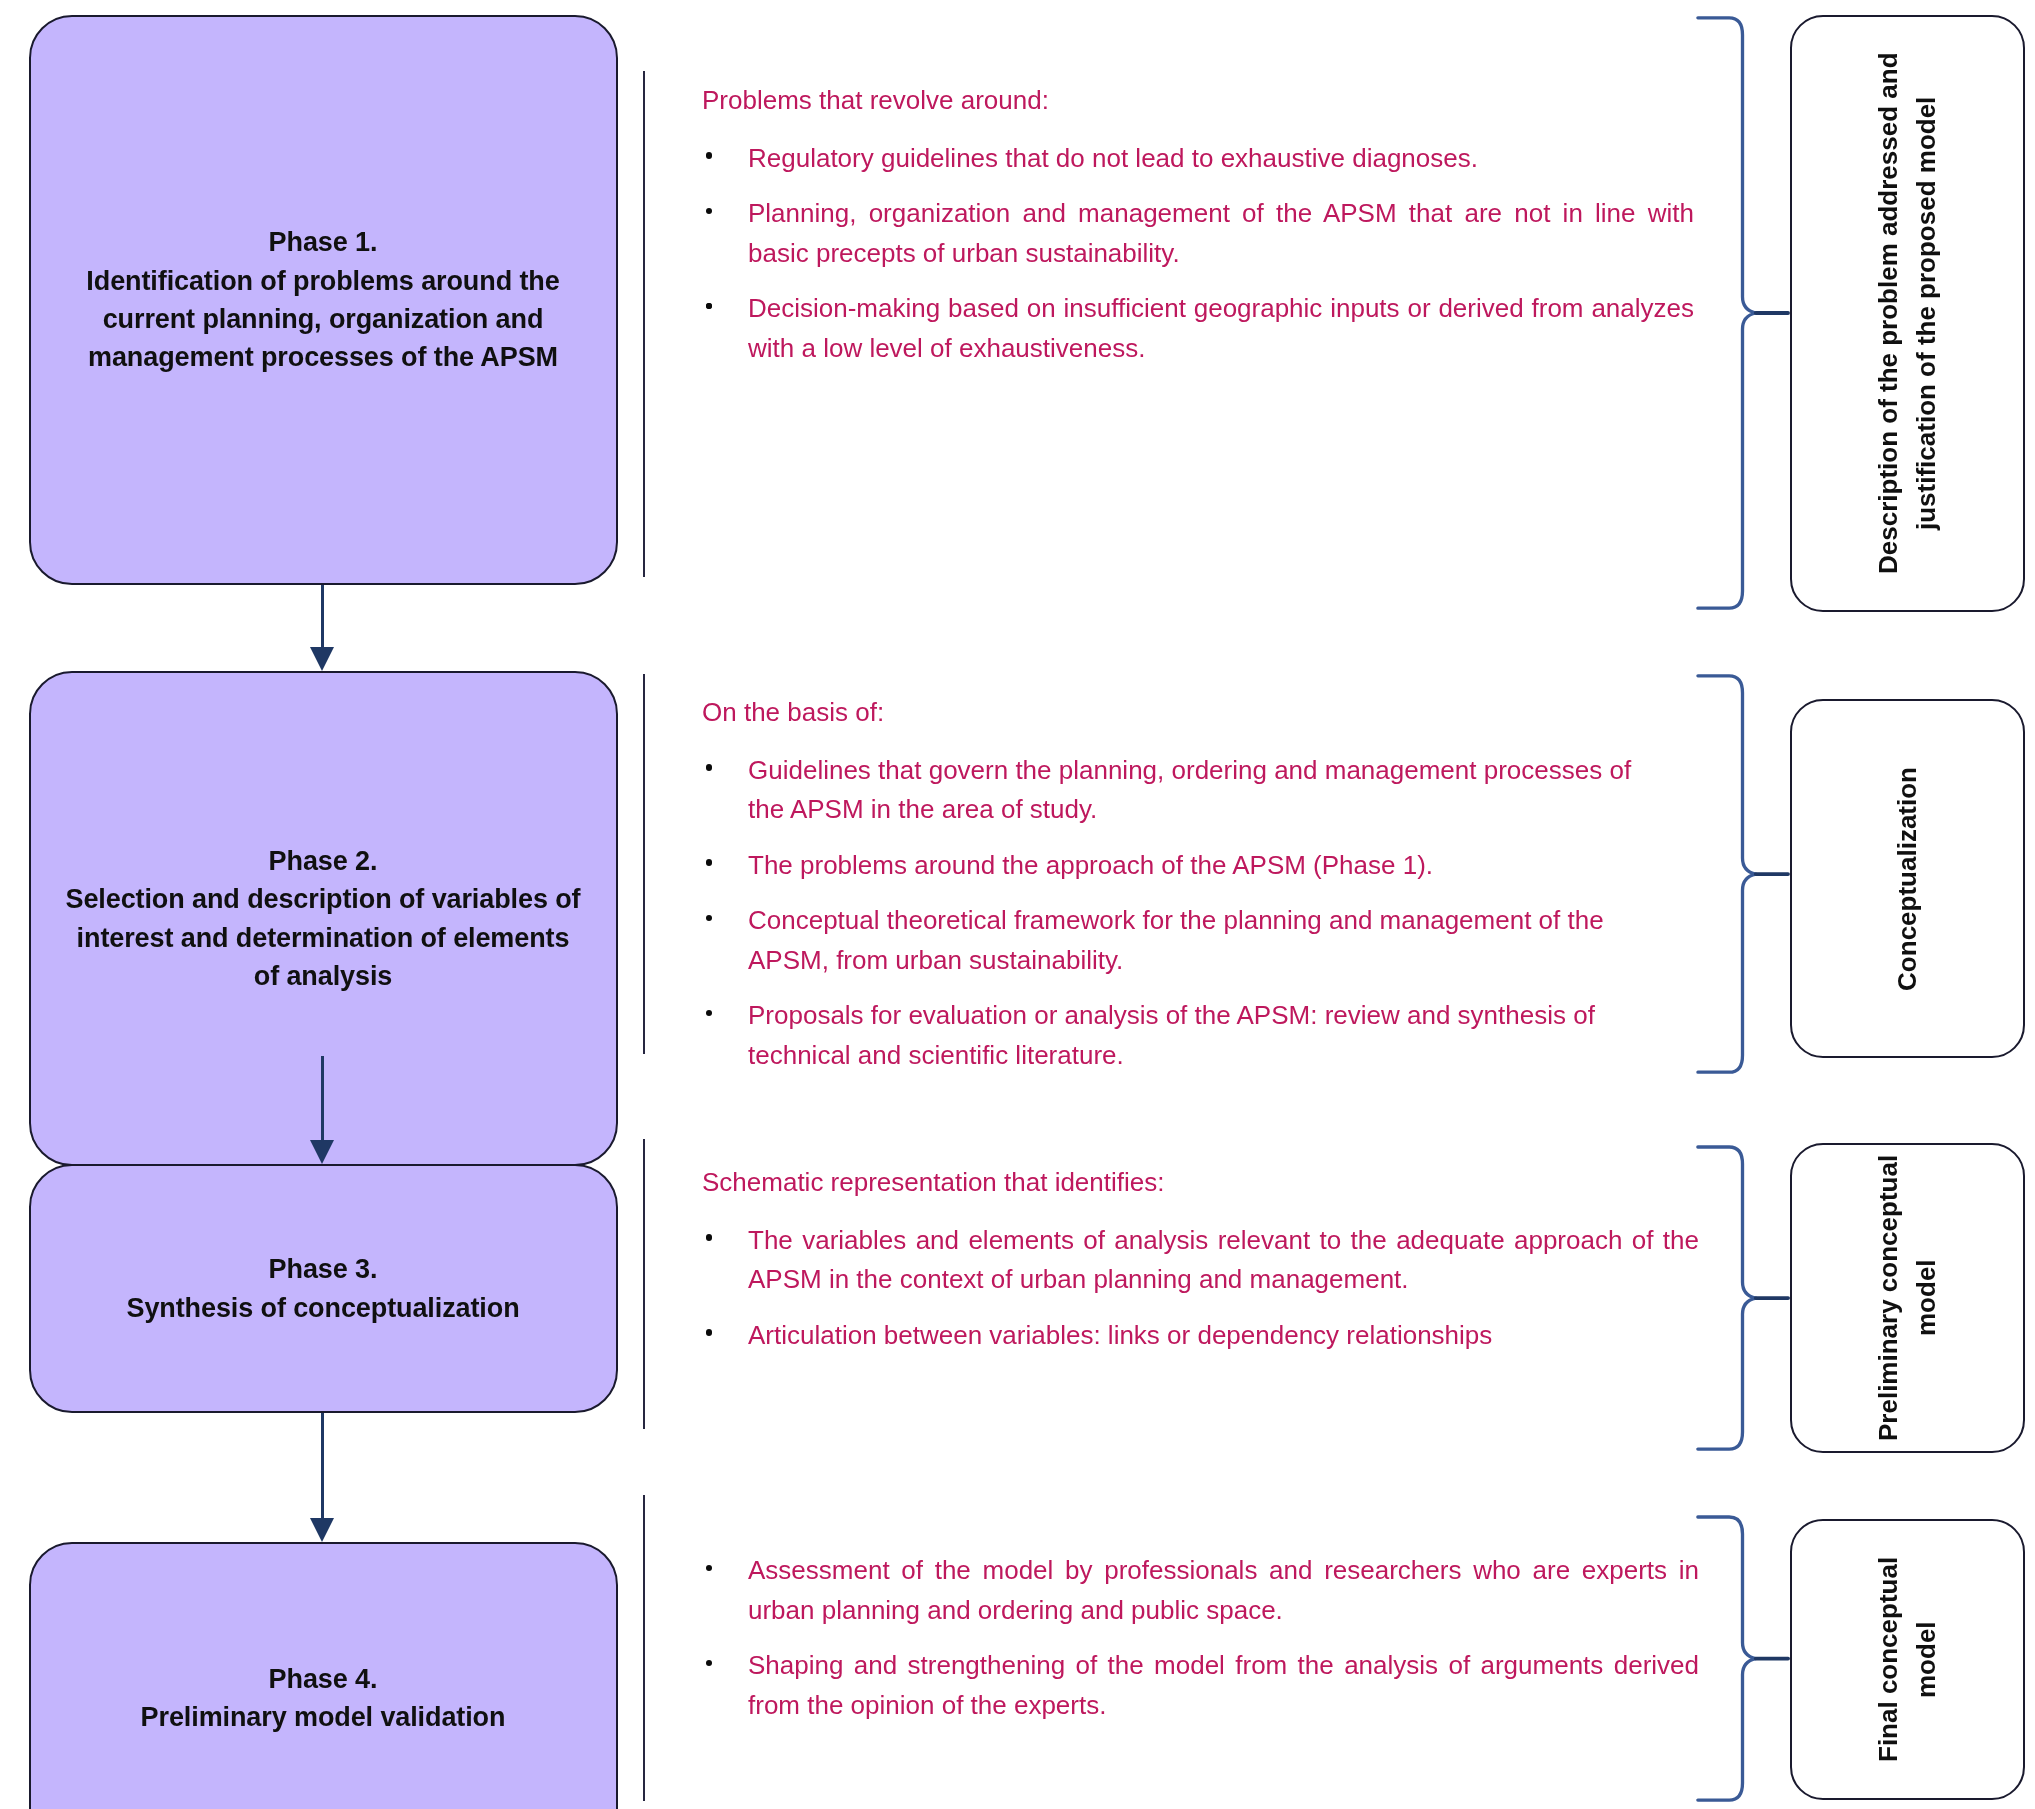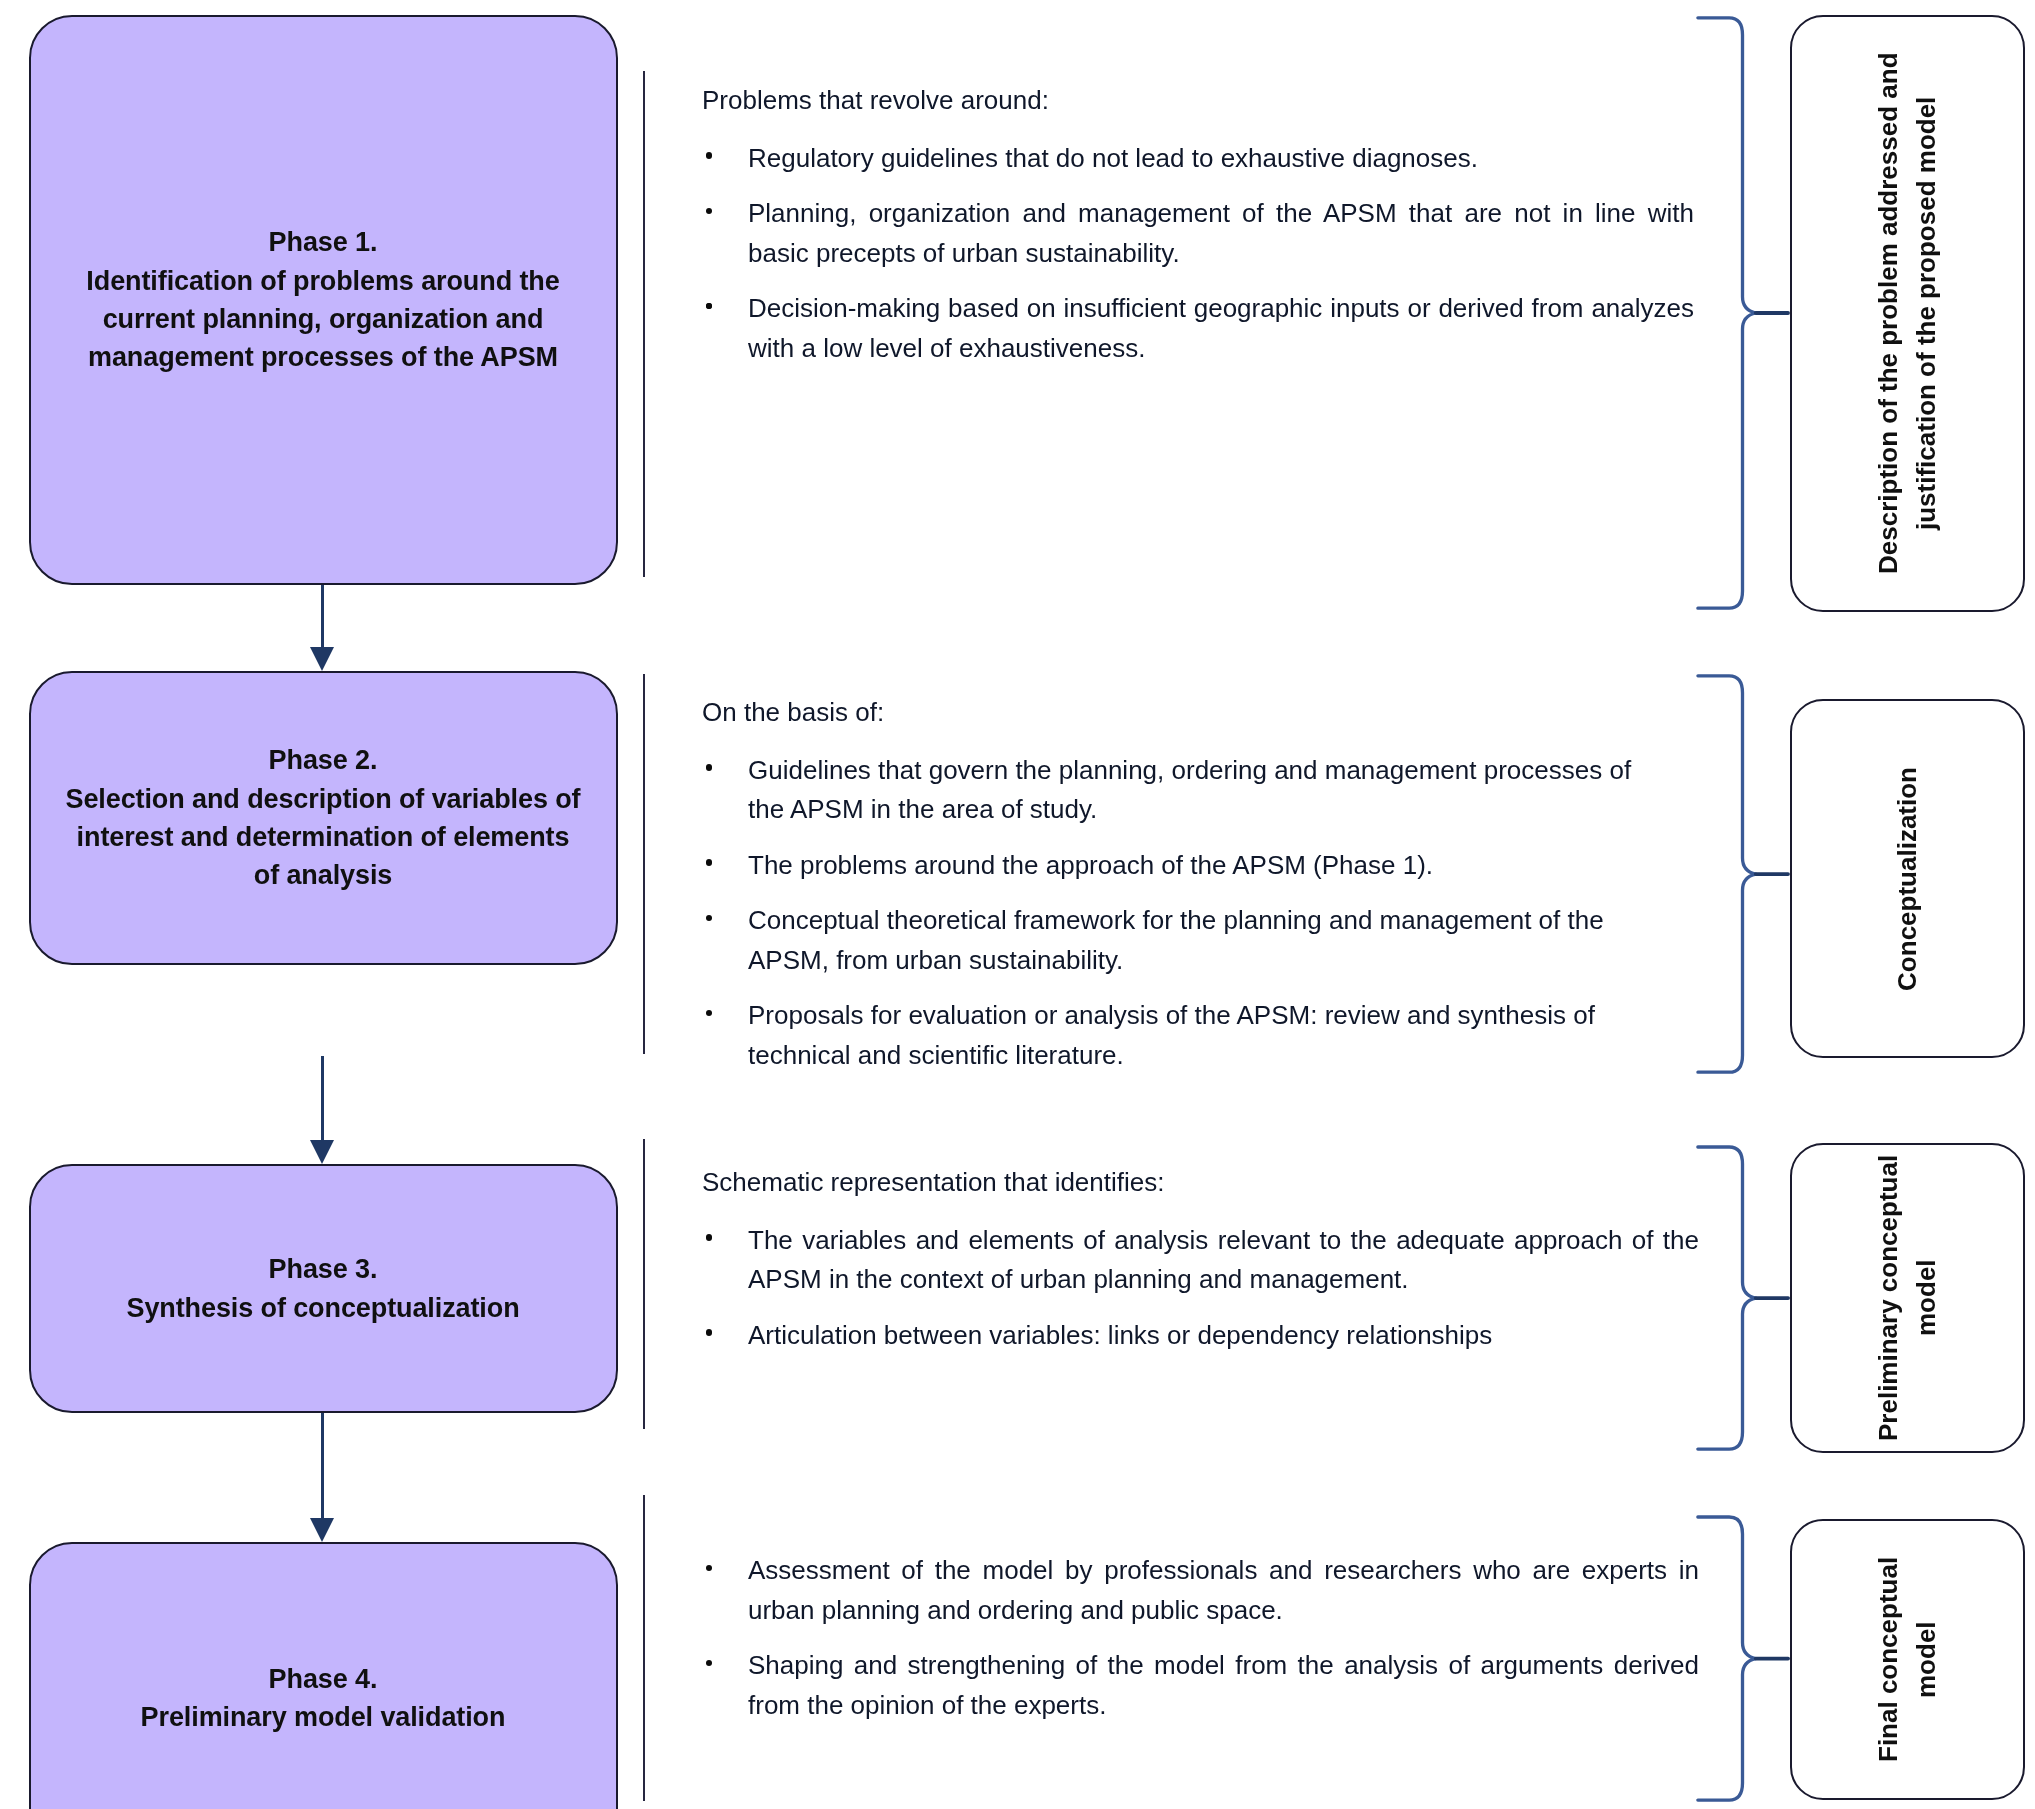--- a/index.html
+++ b/index.html
@@ -58,21 +58,21 @@
     border-left:12.3px solid transparent;
     border-right:12.3px solid transparent;
     border-top:24px solid #1f3864;
   }
 
   
   .content{
     position:absolute;
     font-size:26px;
     line-height:1.52;
-    color:#0f172a;
+    color:#be185d;
   }
   .content .lead{
     margin:0 0 18px 0;
     font-weight:normal;
   }
   .content ul{
     list-style:none;
     margin:0;
     padding:0;
   }
@@ -156,21 +156,21 @@
     </svg>
   </div>
 
   <div class="label-box" style="left:1790px;top:15px;width:235px;height:597px;">
     <div class="vtext">Description of the problem addressed and justification of the proposed model</div>
   </div>
 
   <div class="connector" style="left:321px;top:585px;width:2.8px;height:64px;"></div>
   <div class="arrow-head" style="left:310px;top:647px;"></div>
 
-  <div class="phase-box" style="left:28.5px;top:671px;width:589px;height:294px;">
+  <div class="phase-box" style="left:28.5px;top:671px;width:589px;height:495px;">
     <div class="phase-text">
       <span class="phase-title">Phase 2.</span>
       <span class="phase-sub">Selection and description of variables of interest and determination of elements of analysis</span>
     </div>
   </div>
 
   <div class="divider" style="left:643px;top:674px;width:2.4px;height:380px;"></div>
 
   <div class="content nojustify" style="left:702px;top:693px;width:954px;">
     <p class="lead">On the basis of:</p>

